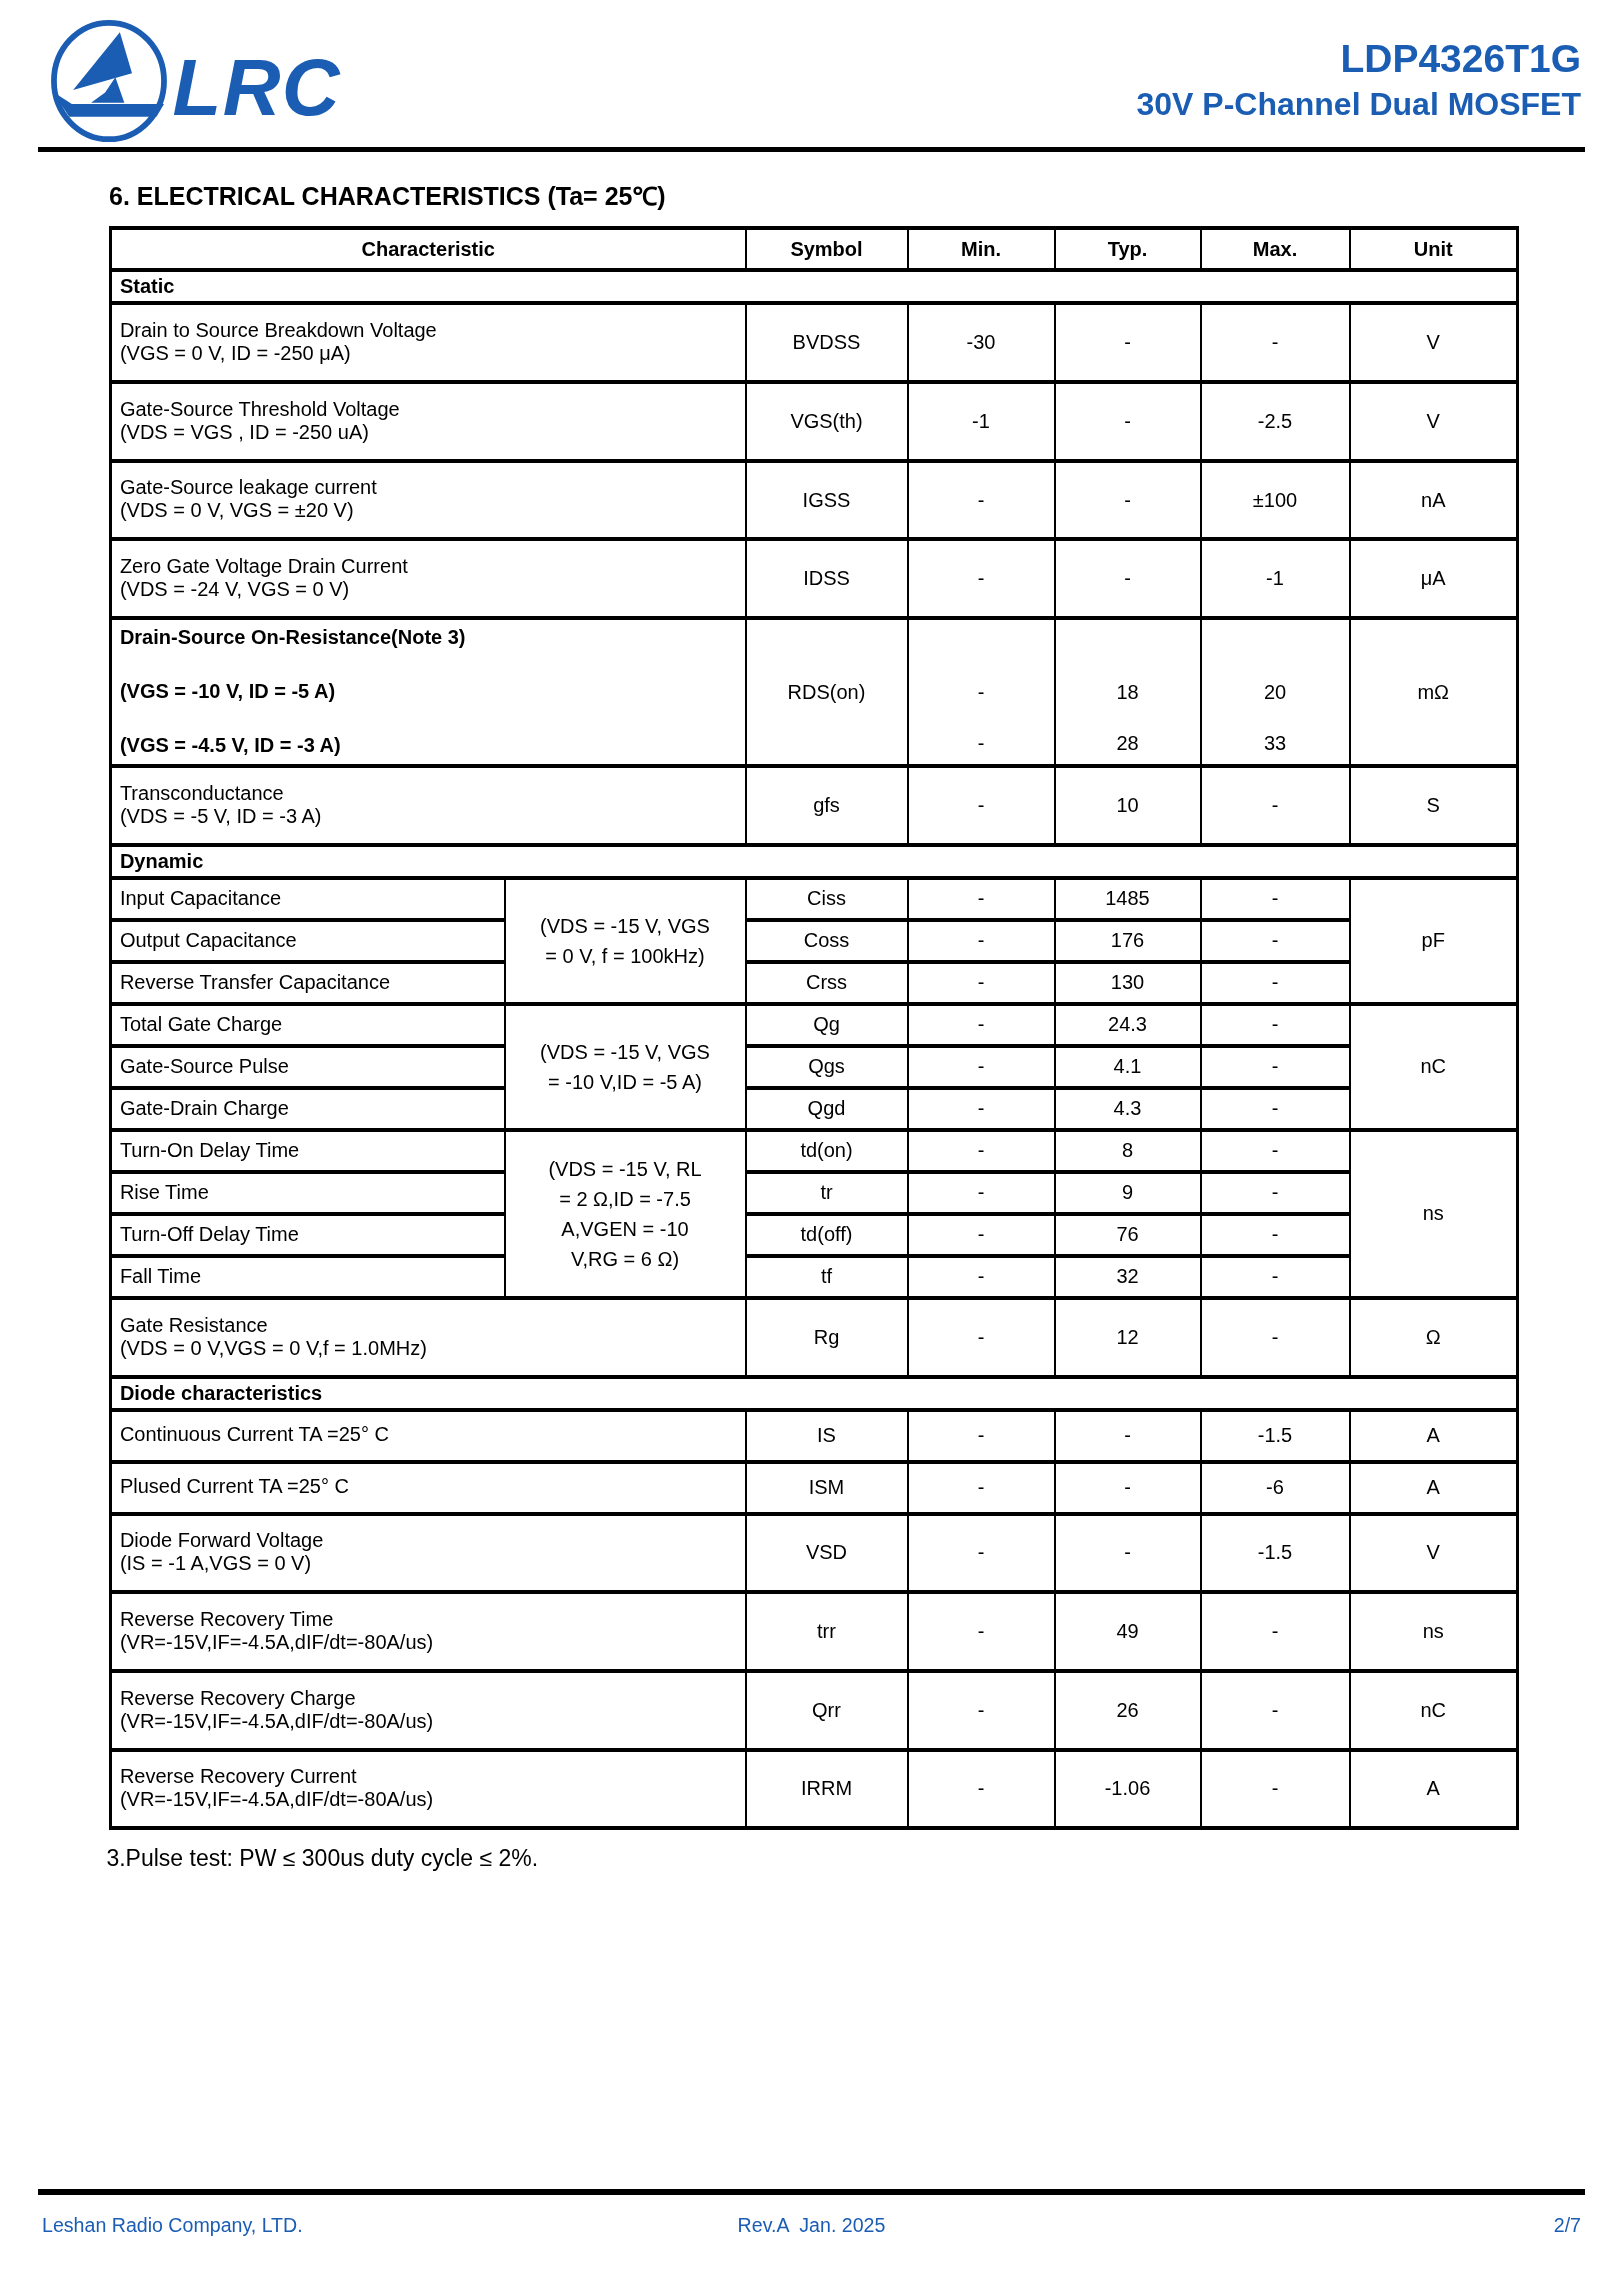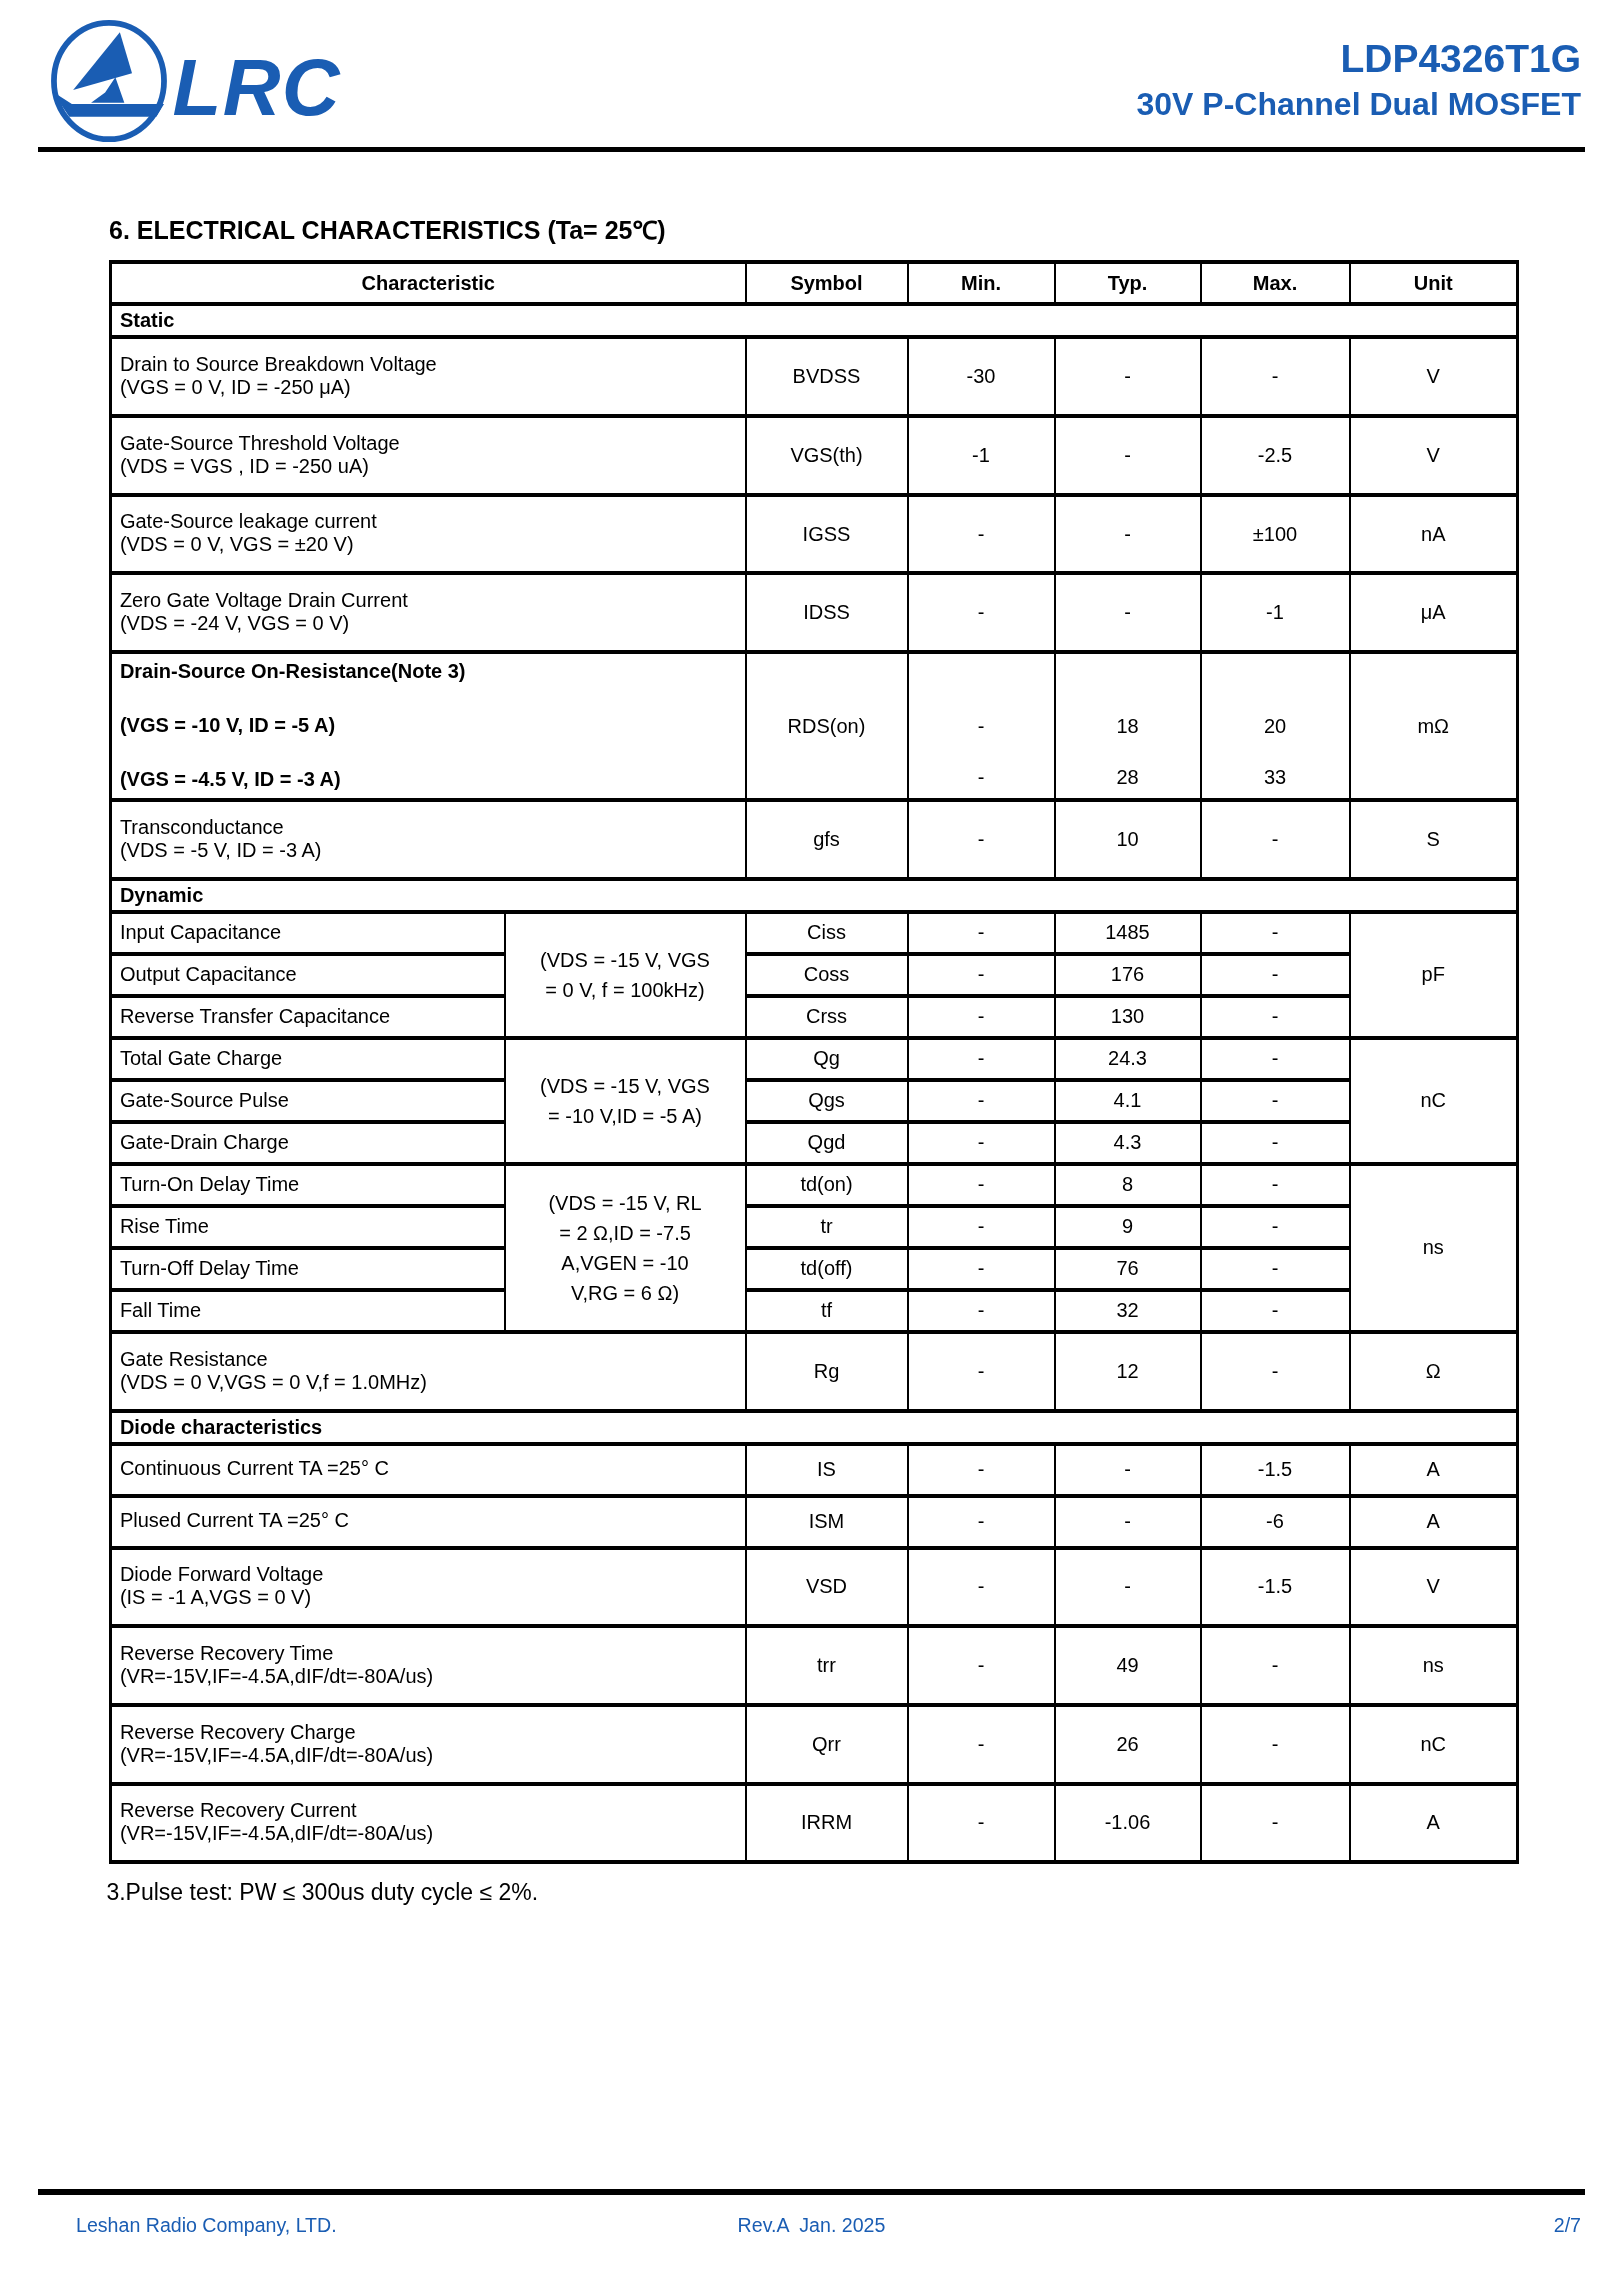--- a/index.html
+++ b/index.html
@@ -16,21 +16,21 @@
   .logo { display:flex; align-items:center; }
   .logo svg { width:141px; height:128px; display:block; }
   .logo-text { font-size:80px; font-weight:bold; font-style:italic; color:var(--brand);
     letter-spacing:1.3px; margin-left:-10.5px; margin-top:14px; }
   .titles { text-align:right; margin-top:21px; }
   .part-number { font-size:39px; font-weight:bold; color:var(--brand); line-height:1.1; }
   .subtitle { font-size:32px; font-weight:bold; color:var(--brand); margin-top:5.2px; }
   .head-rule { position:absolute; top:147px; left:38px; right:38px; height:4.6px; background:#000; }
 
   
-  .content { position:absolute; top:178px; left:109px; width:1407px;margin-top:34px; }
+  .content { position:absolute; top:178px; left:109px; width:1407px; }
   .section-title { font-size:25px; font-weight:bold; margin:0 0 14.4px 0; }
 
   table.tbl { border-collapse:collapse; table-layout:fixed; width:1406px; border:3.9px solid #000; }
   col.c0{width:394px} col.c1{width:241px} col.c2{width:162px} col.c3{width:147px}
   col.c4{width:146px} col.c5{width:149px} col.c6{width:168px}
   .tbl th, .tbl td { border:2px solid #000; border-top-width:4.6px; border-bottom-width:4.6px;
     font-size:20px; vertical-align:middle; padding:0; overflow:hidden; }
   .tbl thead th { height:42px; font-weight:bold; text-align:center; }
   td.sec { text-align:left; padding-left:7.9px; height:33px;font-weight:bold; }
   td.char { text-align:left; padding:5.2px 5.2px 6.5px 7.9px; }
@@ -44,21 +44,21 @@
   td.v3 .inner { height:131px; display:flex; flex-direction:column; justify-content:space-between;font-weight:bold; }
   td.s3 .inner { height:131px; display:flex; flex-direction:column; justify-content:space-between; }
   td.s3 .ln { min-height:27.5px; display:flex; align-items:center; justify-content:center; }
 
   .note { font-size:23px; margin-top:14.4px; margin-left:-2.6px; }
 
   
   .foot-rule { position:absolute; top:2189px; left:38px; right:38px; height:5.9px; background:#000; }
   .footer { position:absolute; top:2214px; left:42px; right:42px; height:26px;
     color:var(--brand); font-size:19.6px; white-space:pre; }
-  .footer .left  { position:absolute; left:0; top:0;margin-left:34px; }
+  .footer .left  { position:absolute; left:0; top:0; }
   .footer .center{ position:absolute; left:50%; transform:translateX(-50%); top:0; }
   .footer .right { position:absolute; right:0; top:0; }
 </style>
 </head>
 <body>
 
 <div class="masthead">
   <div class="logo">
     <svg viewBox="0 0 215 200" aria-hidden="true">
       <ellipse cx="102" cy="100" rx="86" ry="91" fill="none" stroke="#1a5db3" stroke-width="9"></ellipse>

